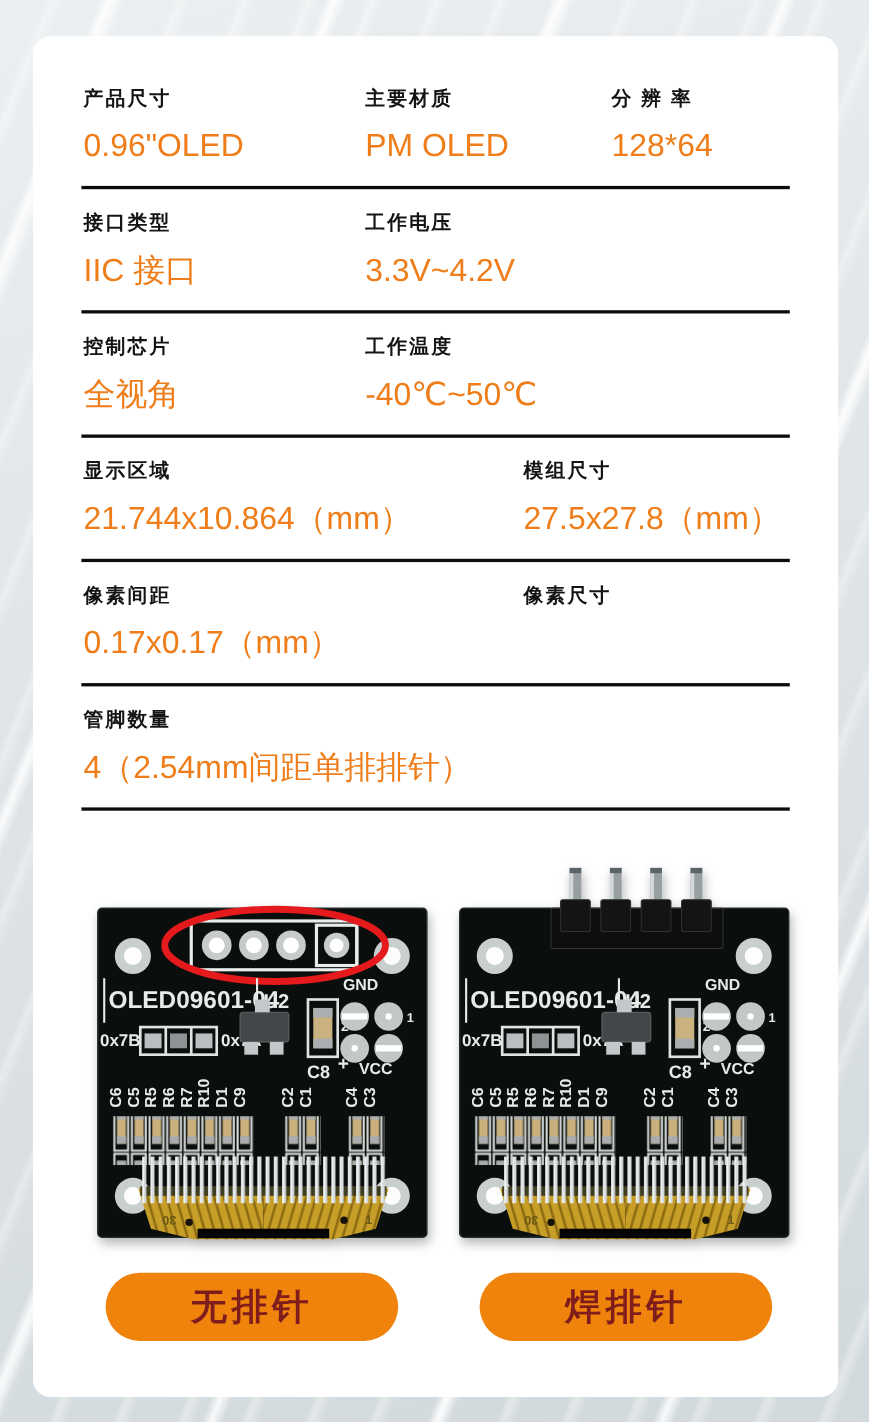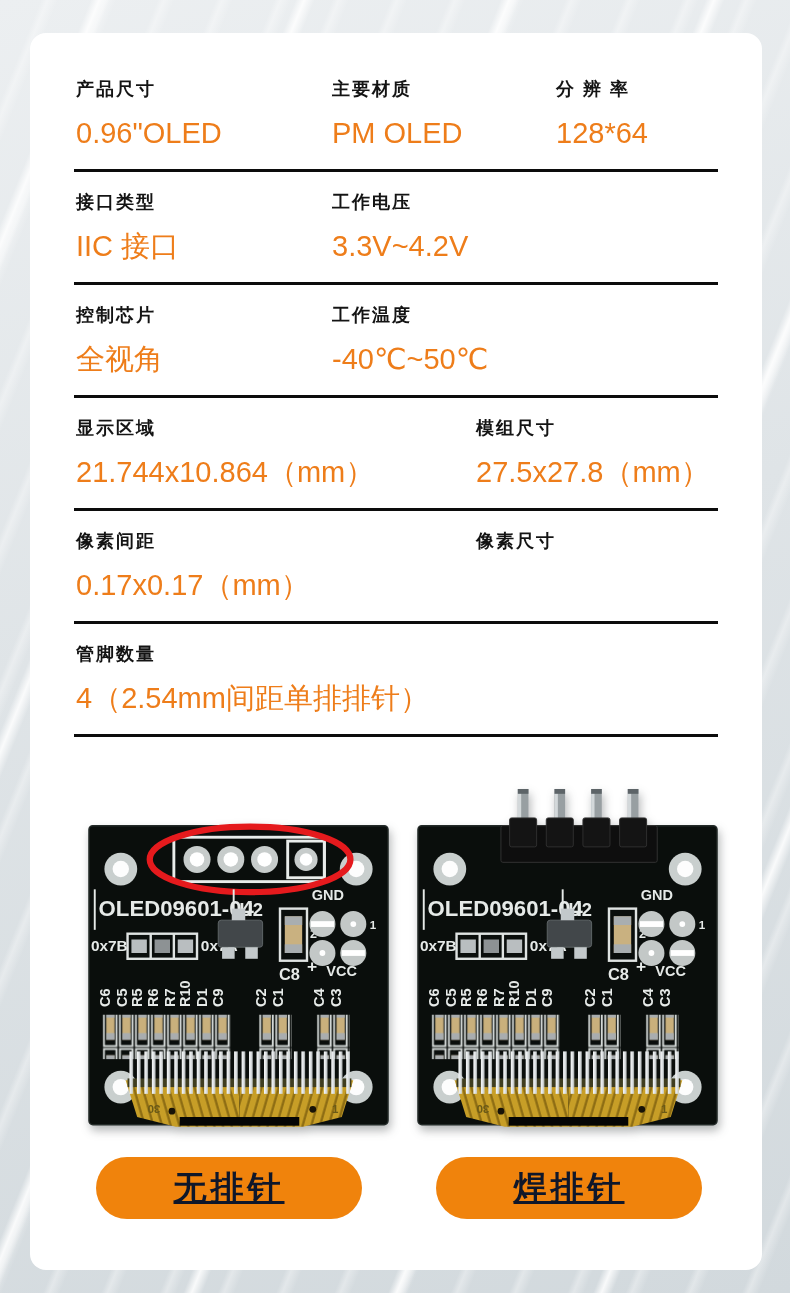--- a/index.html
+++ b/index.html
@@ -21,22 +21,22 @@
   .grid2{display:grid;grid-template-columns:62.5% 37.5%;}
   .grid1{display:grid;grid-template-columns:100%;}
   .spec-label{font-size:18px;line-height:34px;font-weight:700;color:#141414;letter-spacing:2px;}
   .spec-value{font-size:29px;line-height:38px;color:#ee7d1a;margin-top:8px;letter-spacing:0;}
   .divider{height:3px;background:#0c0c0c;}
   .photos{display:flex;justify-content:center;gap:28px;margin-top:38px;padding-left:14px;}
   .photos svg{filter:drop-shadow(2px 5px 5px rgba(40,45,50,.35));}
   .badges{display:flex;justify-content:center;gap:74px;margin-top:26px;padding-left:6px;}
   .badge{
     width:266px;height:62px;border-radius:31px;background:#f0830c;
-    color:#0f172a;font-size:33px;font-weight:700;letter-spacing:4px;
-    display:flex;align-items:center;justify-content:center;text-decoration:underline;
+    color:#7f1d1d;font-size:33px;font-weight:700;letter-spacing:4px;
+    display:flex;align-items:center;justify-content:center;
   }
   .sk{fill:#e6eae8;font-weight:700;font-family:"Liberation Sans",sans-serif;}
   .gold-mark{fill:#6b5a17;font-weight:700;font-family:"Liberation Sans",sans-serif;}
 </style>
 </head>
 <body>
 
 <div class="card">
 
   <div class="spec-row grid3">

